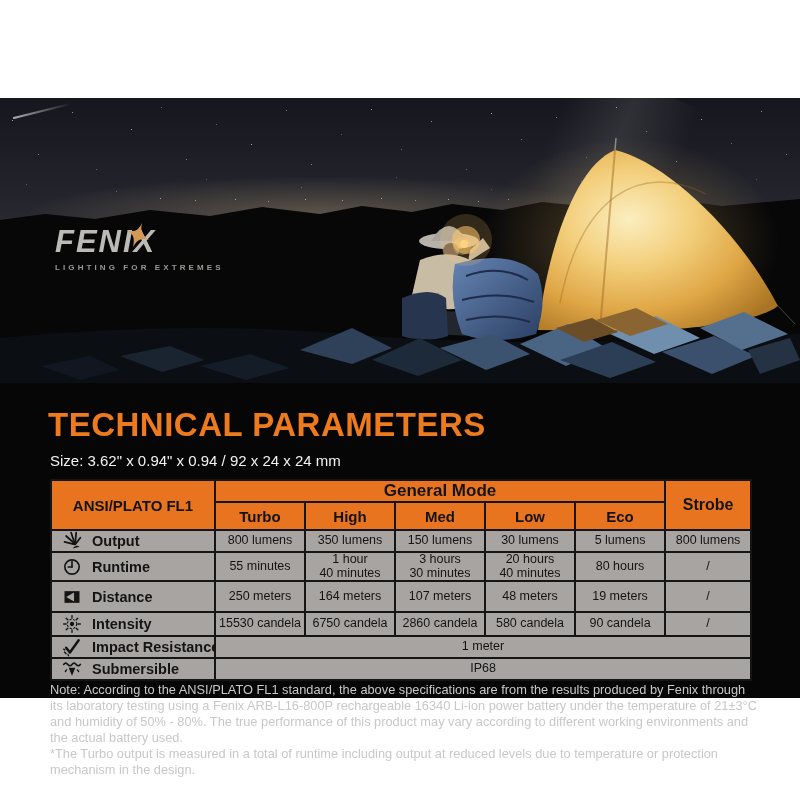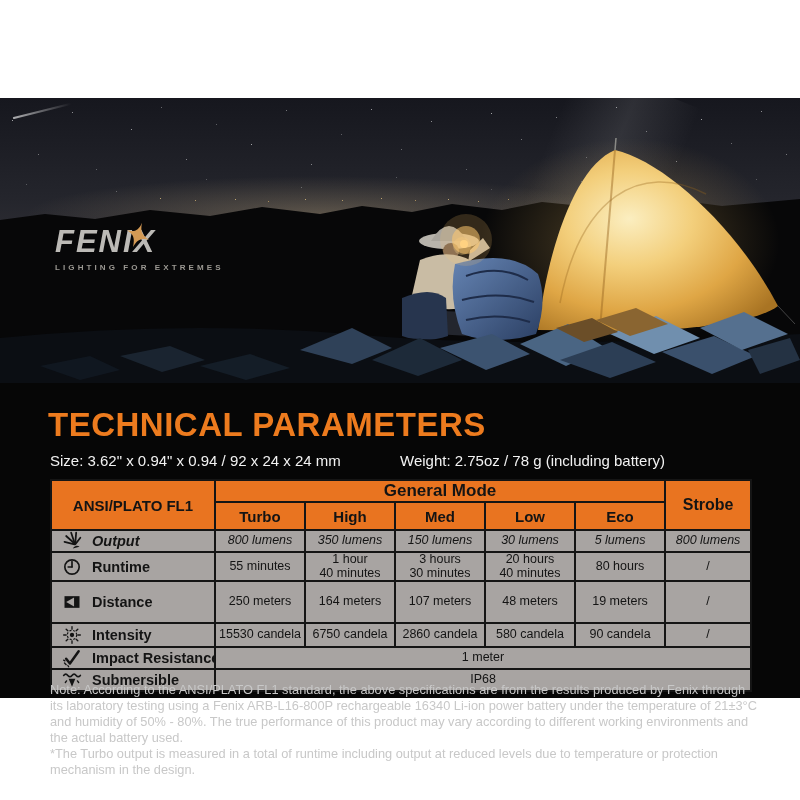--- a/index.html
+++ b/index.html
@@ -60,21 +60,21 @@
   .corner{font-size:15px;}
   .group{font-size:17px;}
   .strobe{font-size:16px;}
   .mode{font-size:15px;}
   .dcell{background:#a8a4a2;font-size:12.5px;white-space:pre-line;line-height:1.08;}
   .lcell{background:#a8a4a2;}
   .label-wrap{display:flex;align-items:center;gap:5px;padding-left:5px;}
   .icon-box{width:30px;min-width:30px;display:flex;justify-content:center;align-items:center;}
   .row-label{font-size:14.5px;font-weight:bold;color:#141414;white-space:nowrap;}
   tr.hr1{height:14px;} tr.hr2{height:28px;}
-  tr.r-output{height:20px;font-style:italic;} tr.r-runtime{height:26px;} tr.r-distance{height:42px;margin-left:40px;}
+  tr.r-output{height:20px;} tr.r-runtime{height:26px;} tr.r-distance{height:31px;margin-left:40px;}
   tr.r-intensity{height:24px;} tr.r-impact{height:22px;} tr.r-subm{height:22px;}
 
   
   .notes{position:absolute;left:50px;top:584px;width:708px;color:#c8c8c8;font-size:12.8px;
          line-height:16px;}
   .notes p{margin:0;}
 </style>
 </head>
 <body>
 
@@ -160,21 +160,20 @@
       <svg class="sparkle" width="30" height="30" viewBox="-15 -15 30 30">
         <path d="M0,-13 C1,-4 4,-1 12,1 C4,2 1,4 -1,13 C-2,4 -4,1 -12,-1 C-4,-2 -1,-4 0,-13 Z" fill="#d49a55" transform="rotate(18)"></path>
       </svg>
       <div class="brand">FENIX</div>
       <div class="tagline">LIGHTING FOR EXTREMES</div>
     </div>
 
     <div class="page-title">TECHNICAL PARAMETERS</div>
     <div class="dims">
       <span class="size">Size: 3.62" x 0.94" x 0.94 / 92 x 24 x 24 mm</span>
-      <span class="weight">Weight: 2.75oz / 78 g (including battery)</span>
     </div>
 
     <table class="spec">
       <colgroup>
         <col style="width:164px">
           <col style="width:90px">
           <col style="width:90px">
         <col style="width:90px">
           <col style="width:90px">
           <col style="width:90px">

